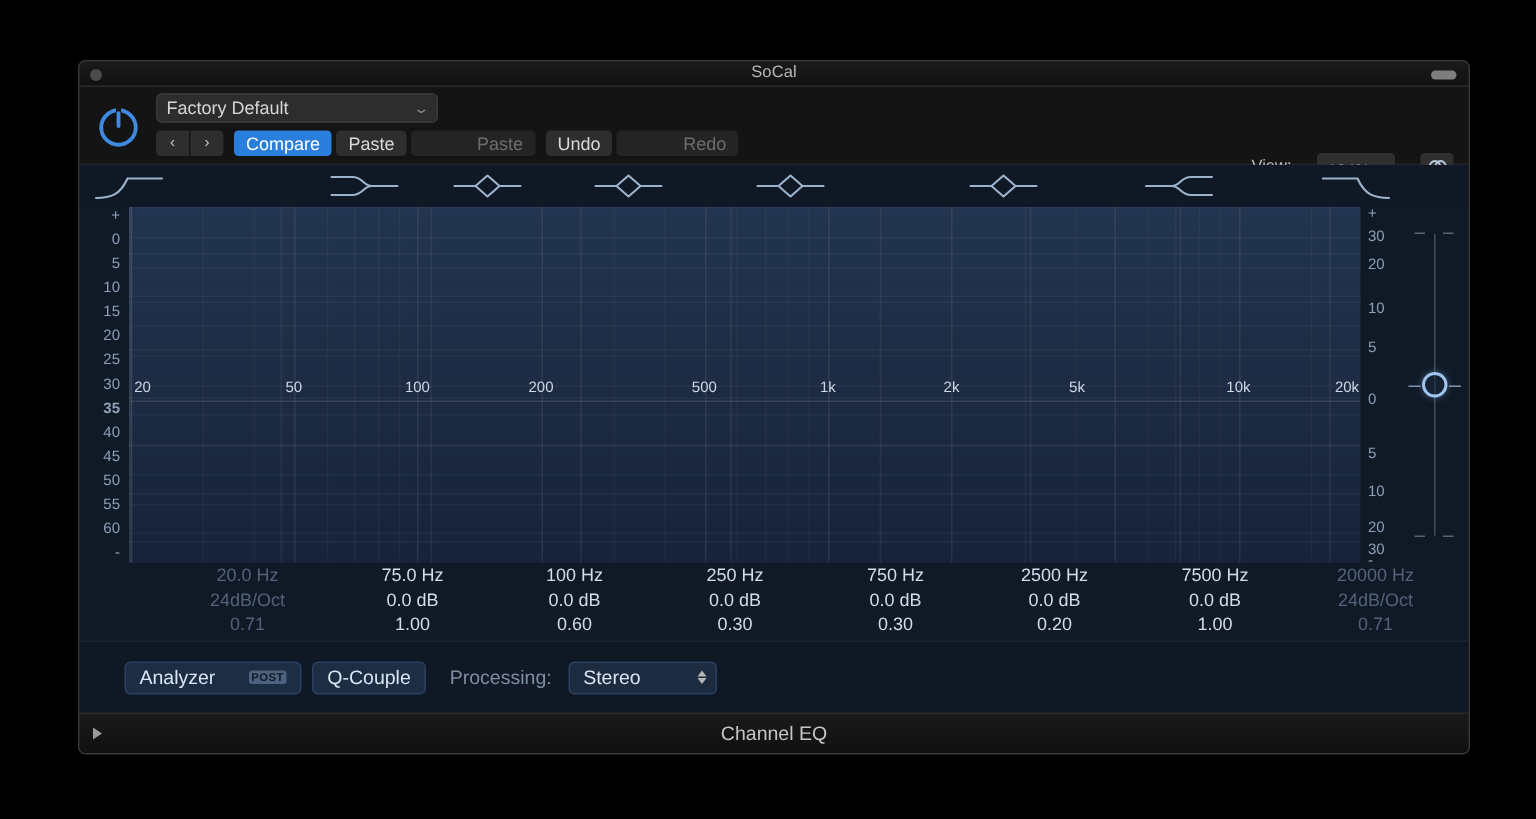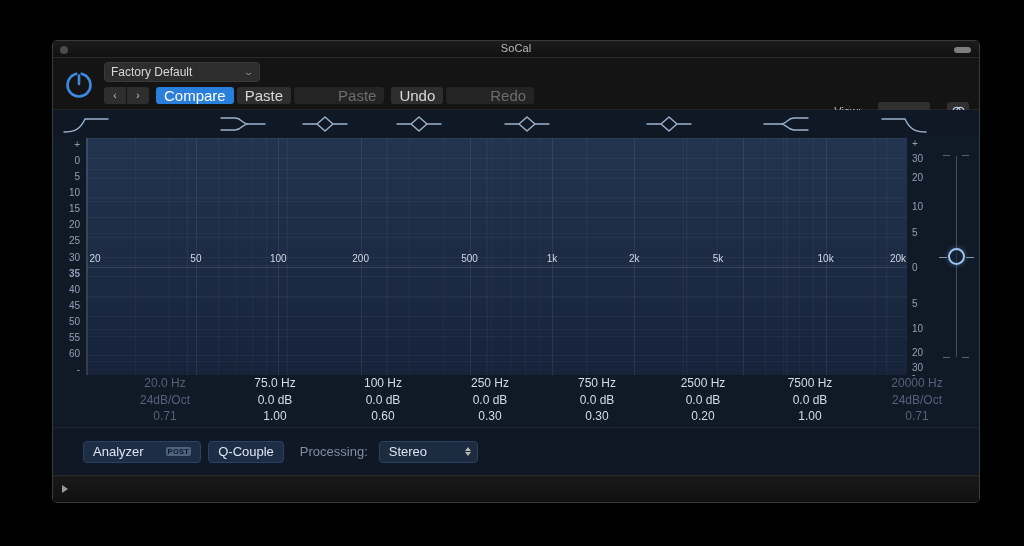--- a/index.html
+++ b/index.html
@@ -59,21 +59,21 @@
   #power {
     position: absolute; left: 9px; top: 10px;
     width: 34px; height: 34px;
     border-radius: 50%;
     display: flex; align-items: center; justify-content: center;
   }
   #power svg { display: block; }
 
   #preset-menu {
     position: absolute; left: 51px; top: 4px;
-    width: 156px; height: 20px;
+    width: 188px; height: 20px;
     background: #2d2d2d;
     border: 1px solid #3a3a3a;
     border-radius: 4px;
     display: flex; align-items: center;
     padding: 0 6px;
   }
   #preset-menu .label {
     flex: 1;
     font-size: 12px;
     color: #d7d7d7;
@@ -86,21 +86,21 @@
   .btnrow {
     position: absolute; left: 51px; top: 29px;
     display: flex; align-items: center; gap: 0;
   }
   .tb {
     height: 17px;
     background: #2e2e2e;
     border: none;
     color: #d9d9d9;
     font-family: inherit;
-    font-size: 15px;
+    font-size: 12px;
     padding: 0 8px;
     display: flex; align-items: center; justify-content: center;
     border-radius: 3px;
     white-space: nowrap;
   }
   .tb.nav { width: 22px; padding: 0; font-size: 10px; color: #c9c9c9; }
   .tb.nav.left { border-radius: 3px 0 0 3px; margin-right: 1px; }
   .tb.nav.right { border-radius: 0 3px 3px 0; }
   .tb.on { background: #2a7fdd; color: #fff; }
   .tb.dim { background: #242424; color: #6d6d6d; padding-left: 44px; }
@@ -583,15 +583,16 @@
         <span class="stepper-arrows">
             <i class="up"></i>
             <i class="dn"></i>
           </span>
       </div>
     </div>
   </div>
 
   <div id="footer">
     <div id="disclosure"></div>
+    <div class="ftitle">Channel EQ</div>
   </div>
 
 </div>
 
 </body></html>

